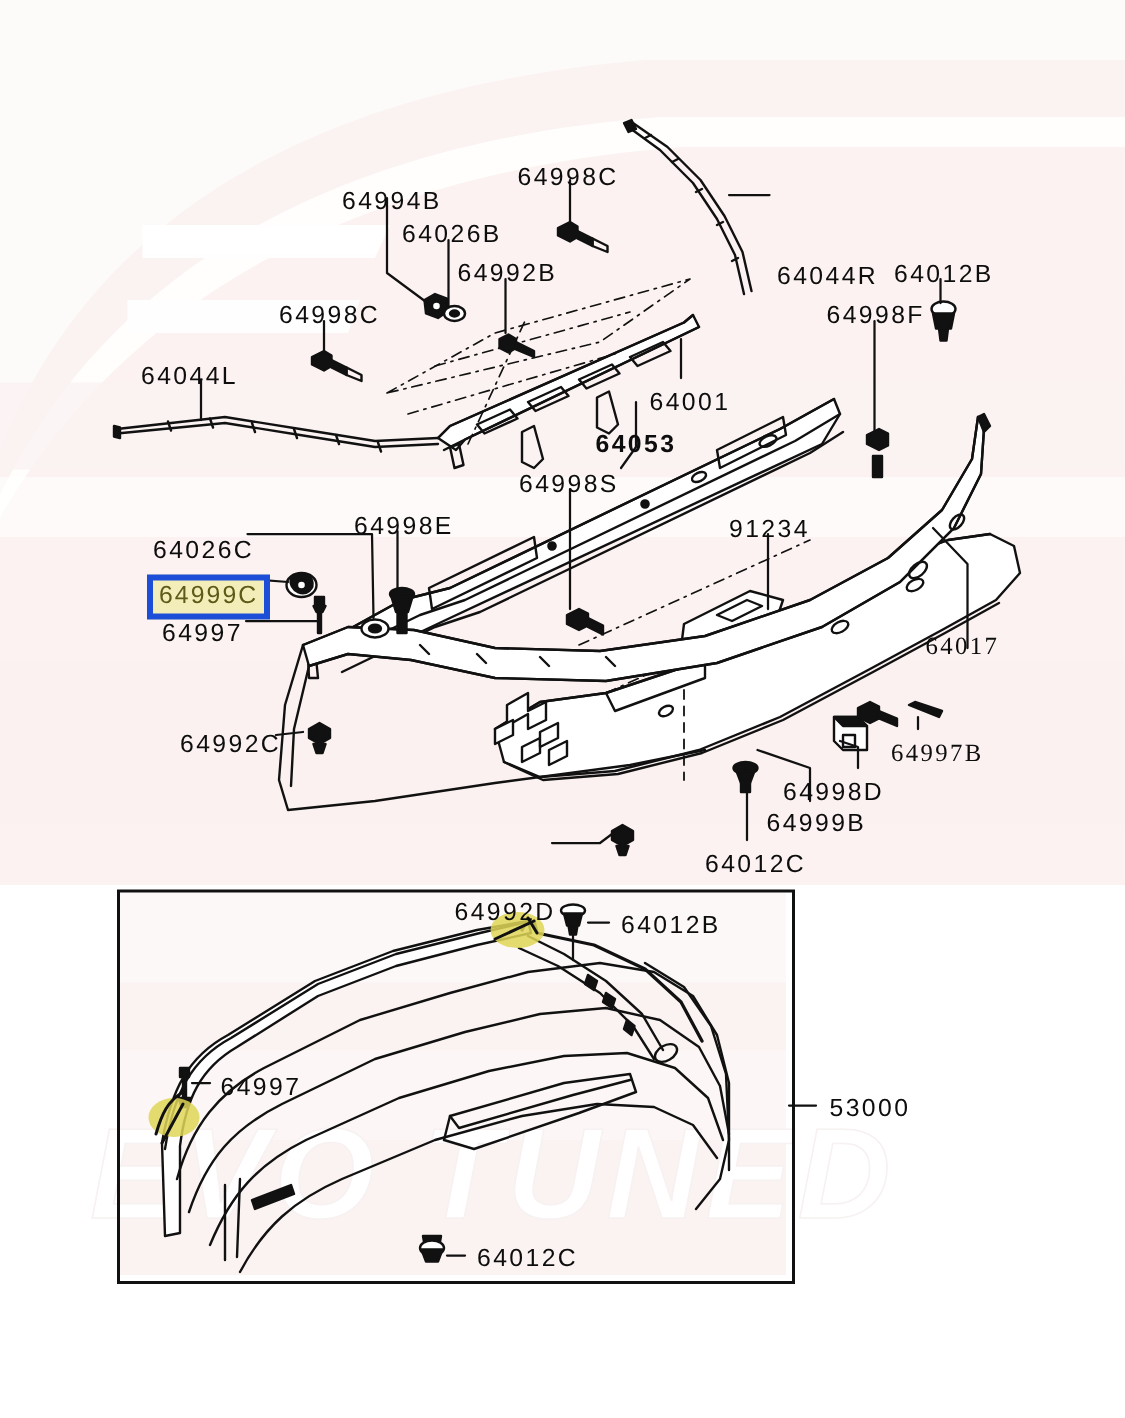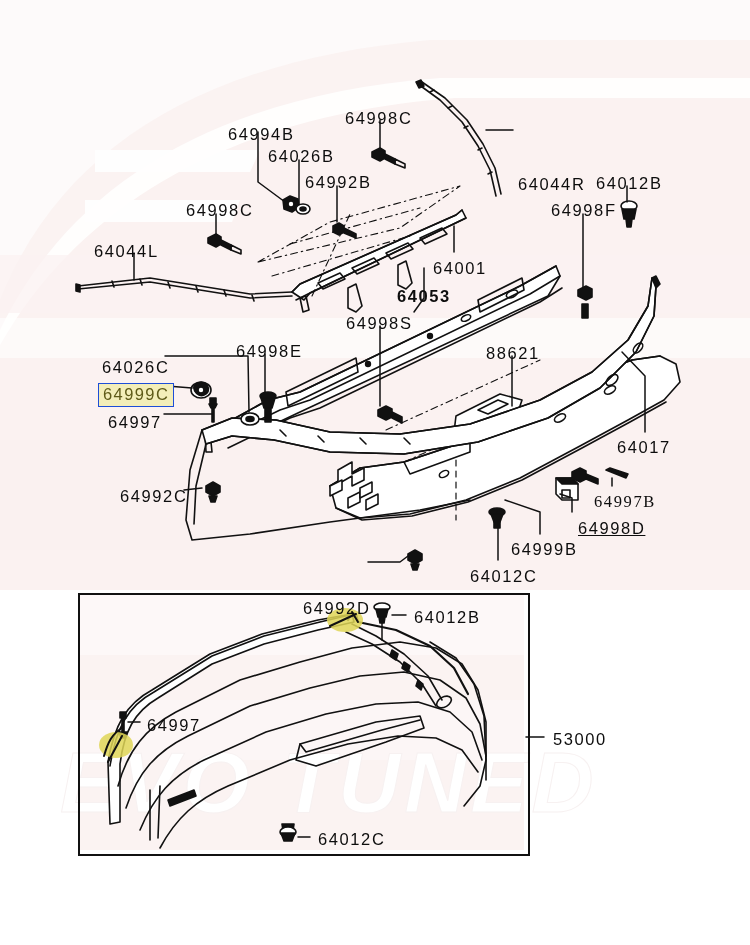--- a/index.html
+++ b/index.html
@@ -19,21 +19,21 @@
     font-size:16.5px;
     letter-spacing:1.6px;
     color:#0d0d0d;
     white-space:nowrap;
     line-height:1;
   }
   .lbl.hi{
     background:#f3eeb9;
     color:#5e5a18;
     padding:2px 4px 3px 4px;
-    border:1px solid #1d4ed8;
+    border:4px solid #1d4ed8;
     margin-left:-4px;
     margin-top:-3px;
     letter-spacing:1.4px;
   }
   .insetbox{
     position:absolute;
     border:2.5px solid #111;
     background:transparent;
   }
 </style>
@@ -385,27 +385,27 @@
       <div class="lbl" style="left: 305px; top: 174px;">64992B</div>
       <div class="lbl" style="left: 596px; top: 175px;">64012B</div>
       <div class="lbl" style="left: 186px; top: 202px;">64998C</div>
       <div class="lbl" style="left: 551px; top: 202px;">64998F</div>
       <div class="lbl" style="left: 94px; top: 243px;">64044L</div>
       <div class="lbl" style="left: 433px; top: 260px;">64001</div>
       <div class="lbl" style="left: 397px; top: 288px; font-weight: bold;">64053</div>
       <div class="lbl" style="left: 346px; top: 315px;">64998S</div>
       <div class="lbl" style="left: 102px; top: 359px;">64026C</div>
       <div class="lbl" style="left: 236px; top: 343px; text-align: center;">64998E</div>
-      <div class="lbl" style="left: 486px; top: 345px;">88621</div>
+      <div class="lbl" style="left: 486px; top: 345px;">91234</div>
       <div class="lbl hi" style="left: 102px; top: 386px;">64999C</div>
       <div class="lbl" style="left: 108px; top: 414px;">64997</div>
-      <div class="lbl" style="left: 617px; top: 439px;">64017</div>
+      <div class="lbl" style="left: 617px; top: 423px; font-family: Liberation Serif, serif;">64017</div>
       <div class="lbl" style="left: 120px; top: 488px;">64992C</div>
       <div class="lbl" style="left: 594px; top: 494px; font-family: Liberation Serif, serif;">64997B</div>
-      <div class="lbl" style="left: 578px; top: 520px; text-decoration: underline;">64998D</div>
+      <div class="lbl" style="left: 522px; top: 520px;">64998D</div>
       <div class="lbl" style="left: 511px; top: 541px;">64999B</div>
       <div class="lbl" style="left: 303px; top: 600px;">64992D</div>
       <div class="lbl" style="left: 470px; top: 568px;">64012C</div>
     </div>
   <div id="labels-inset">
       <div class="lbl" style="left: 414px; top: 609px;">64012B</div>
       <div class="lbl" style="left: 147px; top: 717px;">64997</div>
       <div class="lbl" style="left: 553px; top: 731px;">53000</div>
       <div class="lbl" style="left: 318px; top: 831px;">64012C</div>
     </div>

